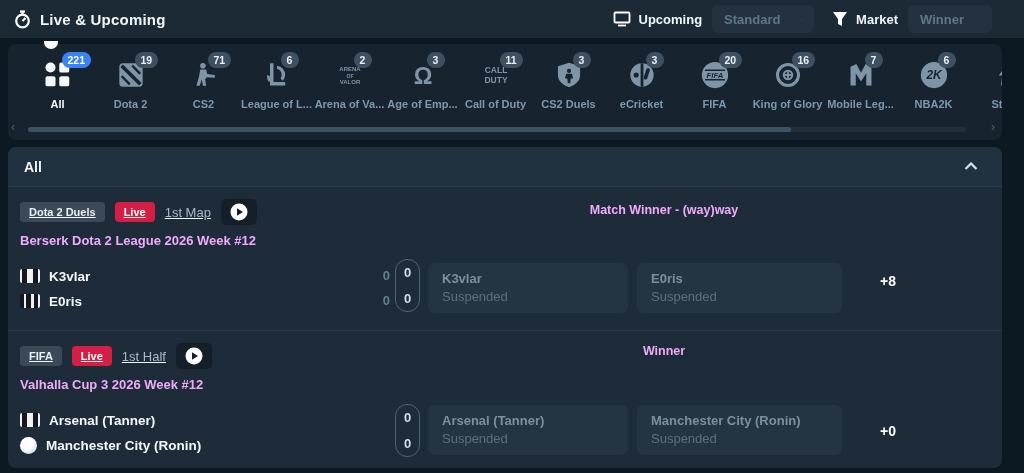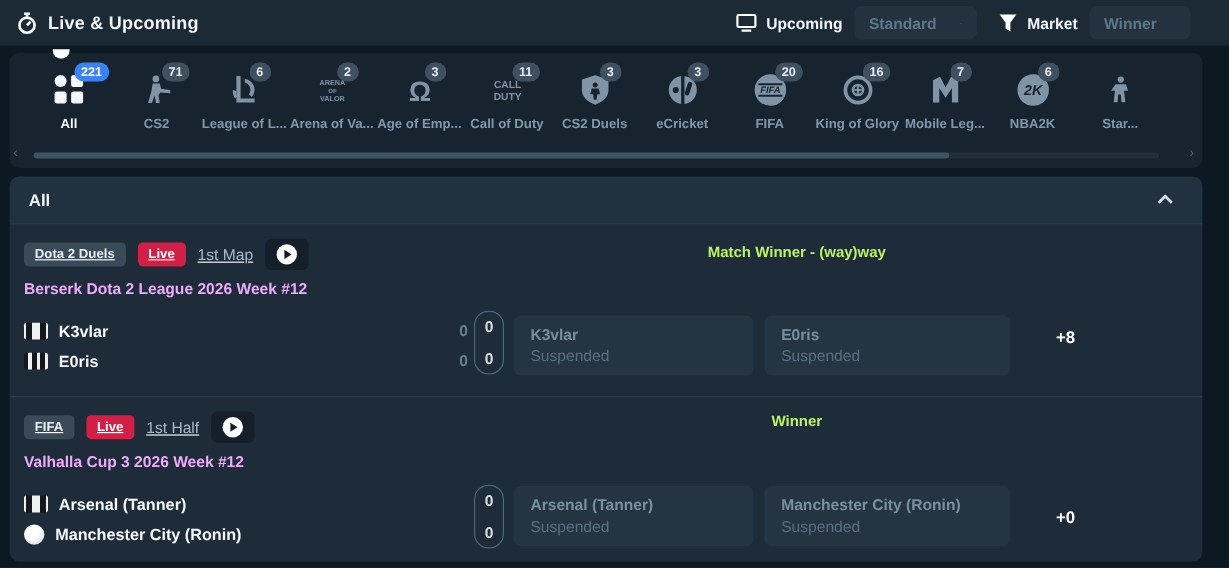--- a/index.html
+++ b/index.html
@@ -60,21 +60,21 @@
   .sect-hdr .s-title{ font-size:14px; font-weight:bold;}
   .sect-hdr .chev{ margin-left:auto; cursor:pointer; color:#d7e0e6; display:flex;}
   .match{ position:relative; }
   .match.m1{ height:144px; border-bottom:1px solid #2a3946;}
   .match.m2{ height:136px;}
   .meta{ position:absolute; left:12px; top:12px; display:flex; align-items:center; gap:10px;text-decoration:underline;}
   .gbadge{ background:#3a4a58; color:#e9eff3; font-size:11px; font-weight:bold; padding:4px 9px; border-radius:4px;}
   .lbadge{ background:#d31e45; color:#fff; font-size:11px; font-weight:bold; padding:4px 9px; border-radius:4px;}
   .phase{ color:#a9bbc8; font-size:13px;}
   .playbtn{ width:36px; height:26px; background:#141f29; border-radius:5px; display:flex; align-items:center; justify-content:center; cursor:pointer;}
-  .market-title{ position:absolute; left:656px; top:16px; transform:translateX(-50%); color:#bef264; font-size:12.5px; font-weight:bold; white-space:nowrap;}
+  .market-title{ position:absolute; left:656px; top:16px; transform:translateX(-50%); color:#f0abfc; font-size:12.5px; font-weight:bold; white-space:nowrap;}
   .m2 .market-title{ top:13px;}
   .tournament{ position:absolute; left:12px; top:46px; color:#f0abfc; font-weight:bold; font-size:13px;}
   .team-row{ position:absolute; left:12px; height:22px; display:flex; align-items:center; gap:9px;}
   .team-row.r0{ top:78px;} .team-row.r1{ top:103px;}
   .team-name{ font-size:13.5px; font-weight:bold; color:#f4f8fb; white-space:nowrap;}
   .flag{ width:20px; height:14px; border-radius:2px; flex:0 0 20px;}
   .flag.stripes-a{ background:linear-gradient(90deg,#f0f0f0 0 10%,#14181c 10% 34%,#f0f0f0 34% 66%,#14181c 66% 90%,#f0f0f0 90% 100%);}
   .flag.stripes-b{ background:linear-gradient(90deg,#14181c 0 18%,#f0f0f0 18% 32%,#14181c 32% 54%,#f0f0f0 54% 68%,#14181c 68% 88%,#f0f0f0 88% 100%);}
   .crest-circle{ width:17px; height:17px; border-radius:50%; flex:0 0 17px; background:radial-gradient(circle at 35% 30%, #ffffff 0 40%, #c9d4db 100%);}
   .map-score{ position:absolute; left:352px; width:30px; text-align:right; color:#64808f; font-weight:bold; font-size:13px; height:22px; line-height:22px;}
@@ -156,20 +156,32 @@
         <svg width="30" height="30" viewBox="0 0 24 24" fill="currentColor">
             <circle cx="6" cy="6" r="4"></circle>
             <rect x="13" y="2" width="8" height="8" rx="1.5"></rect>
             <rect x="2" y="13" width="8" height="8" rx="1.5"></rect>
             <rect x="13" y="13" width="8" height="8" rx="1.5"></rect>
           </svg>
       </span>
       <div class="lbl">All</div>
     </div>
 
+    <div class="cat">
+      <span class="badge">19</span>
+      <span class="ic">
+        <svg width="28" height="28" viewBox="0 0 24 24">
+            <rect x="2" y="2" width="20" height="20" rx="3" fill="currentColor"></rect>
+            <line x1="4" y1="4" x2="20" y2="20" stroke="#17232e" stroke-width="3"></line>
+            <line x1="13" y1="4" x2="20" y2="11" stroke="#17232e" stroke-width="2"></line>
+            <line x1="4" y1="13" x2="11" y2="20" stroke="#17232e" stroke-width="2"></line>
+          </svg>
+      </span>
+      <div class="lbl">Dota 2</div>
+    </div>
 
     <div class="cat">
       <span class="badge">71</span>
       <span class="ic">
         <svg width="26" height="28" viewBox="0 0 24 24" fill="currentColor">
             <circle cx="11" cy="3.5" r="2.6"></circle>
             <path d="M8.5 7 L14 7 L15 11 L22 12 L22 14.5 L14.5 14 L13 16 L14 22 L11 22 L10 16 L8 22 L5 22 L7.5 13 Z"></path>
           </svg>
       </span>
       <div class="lbl">CS2</div>

